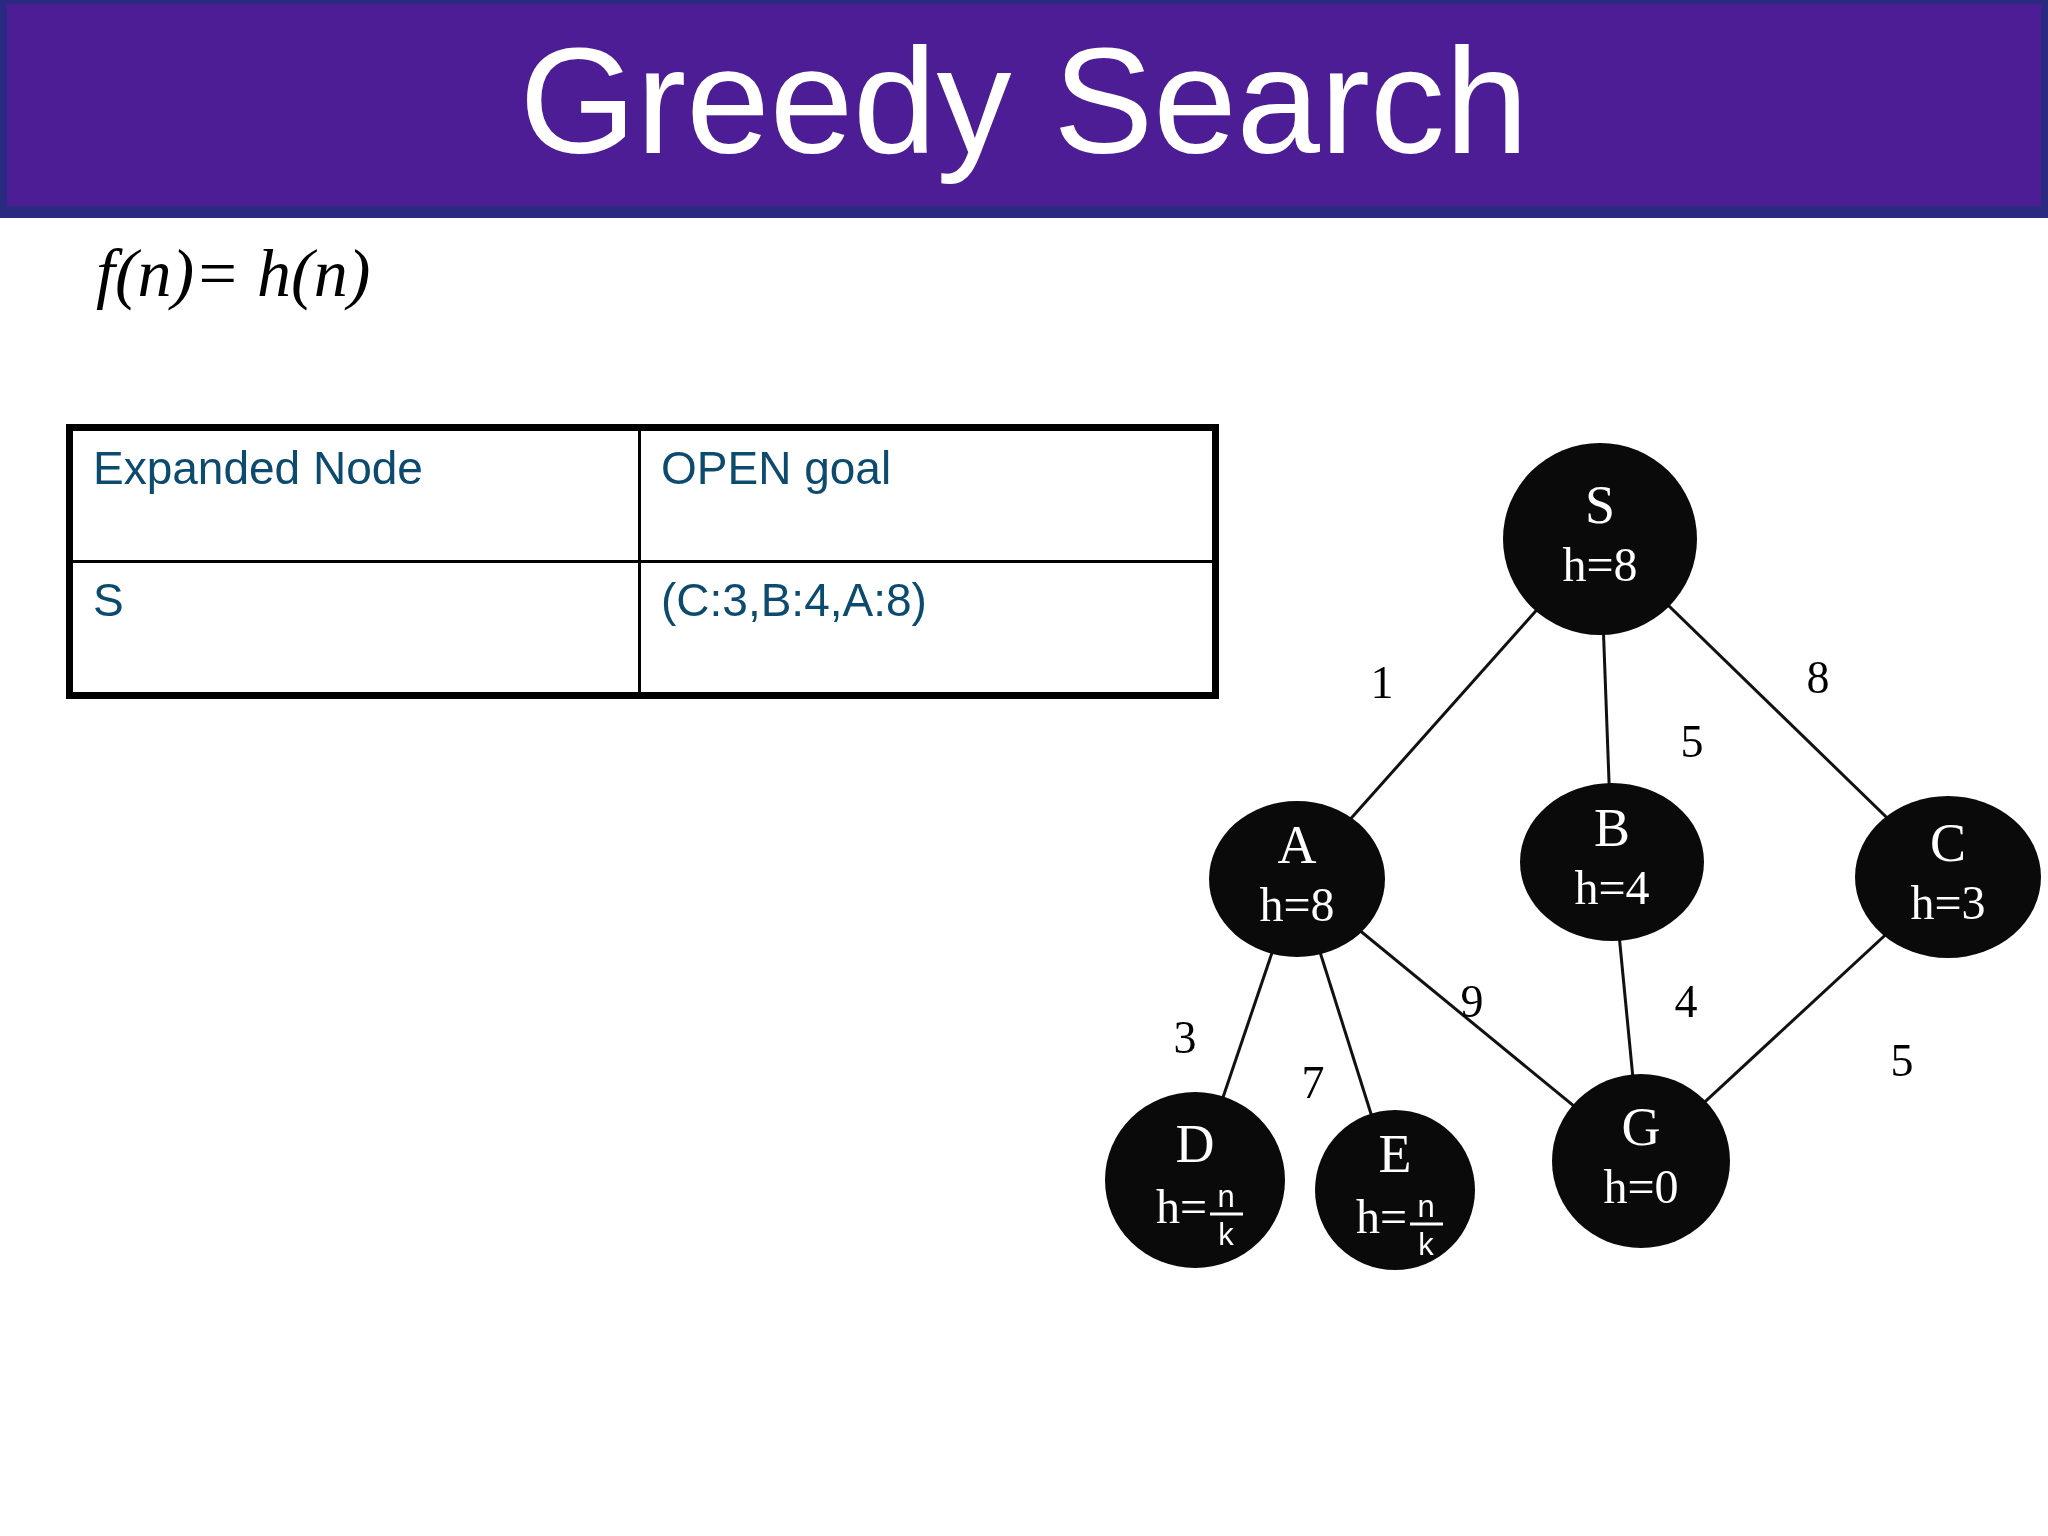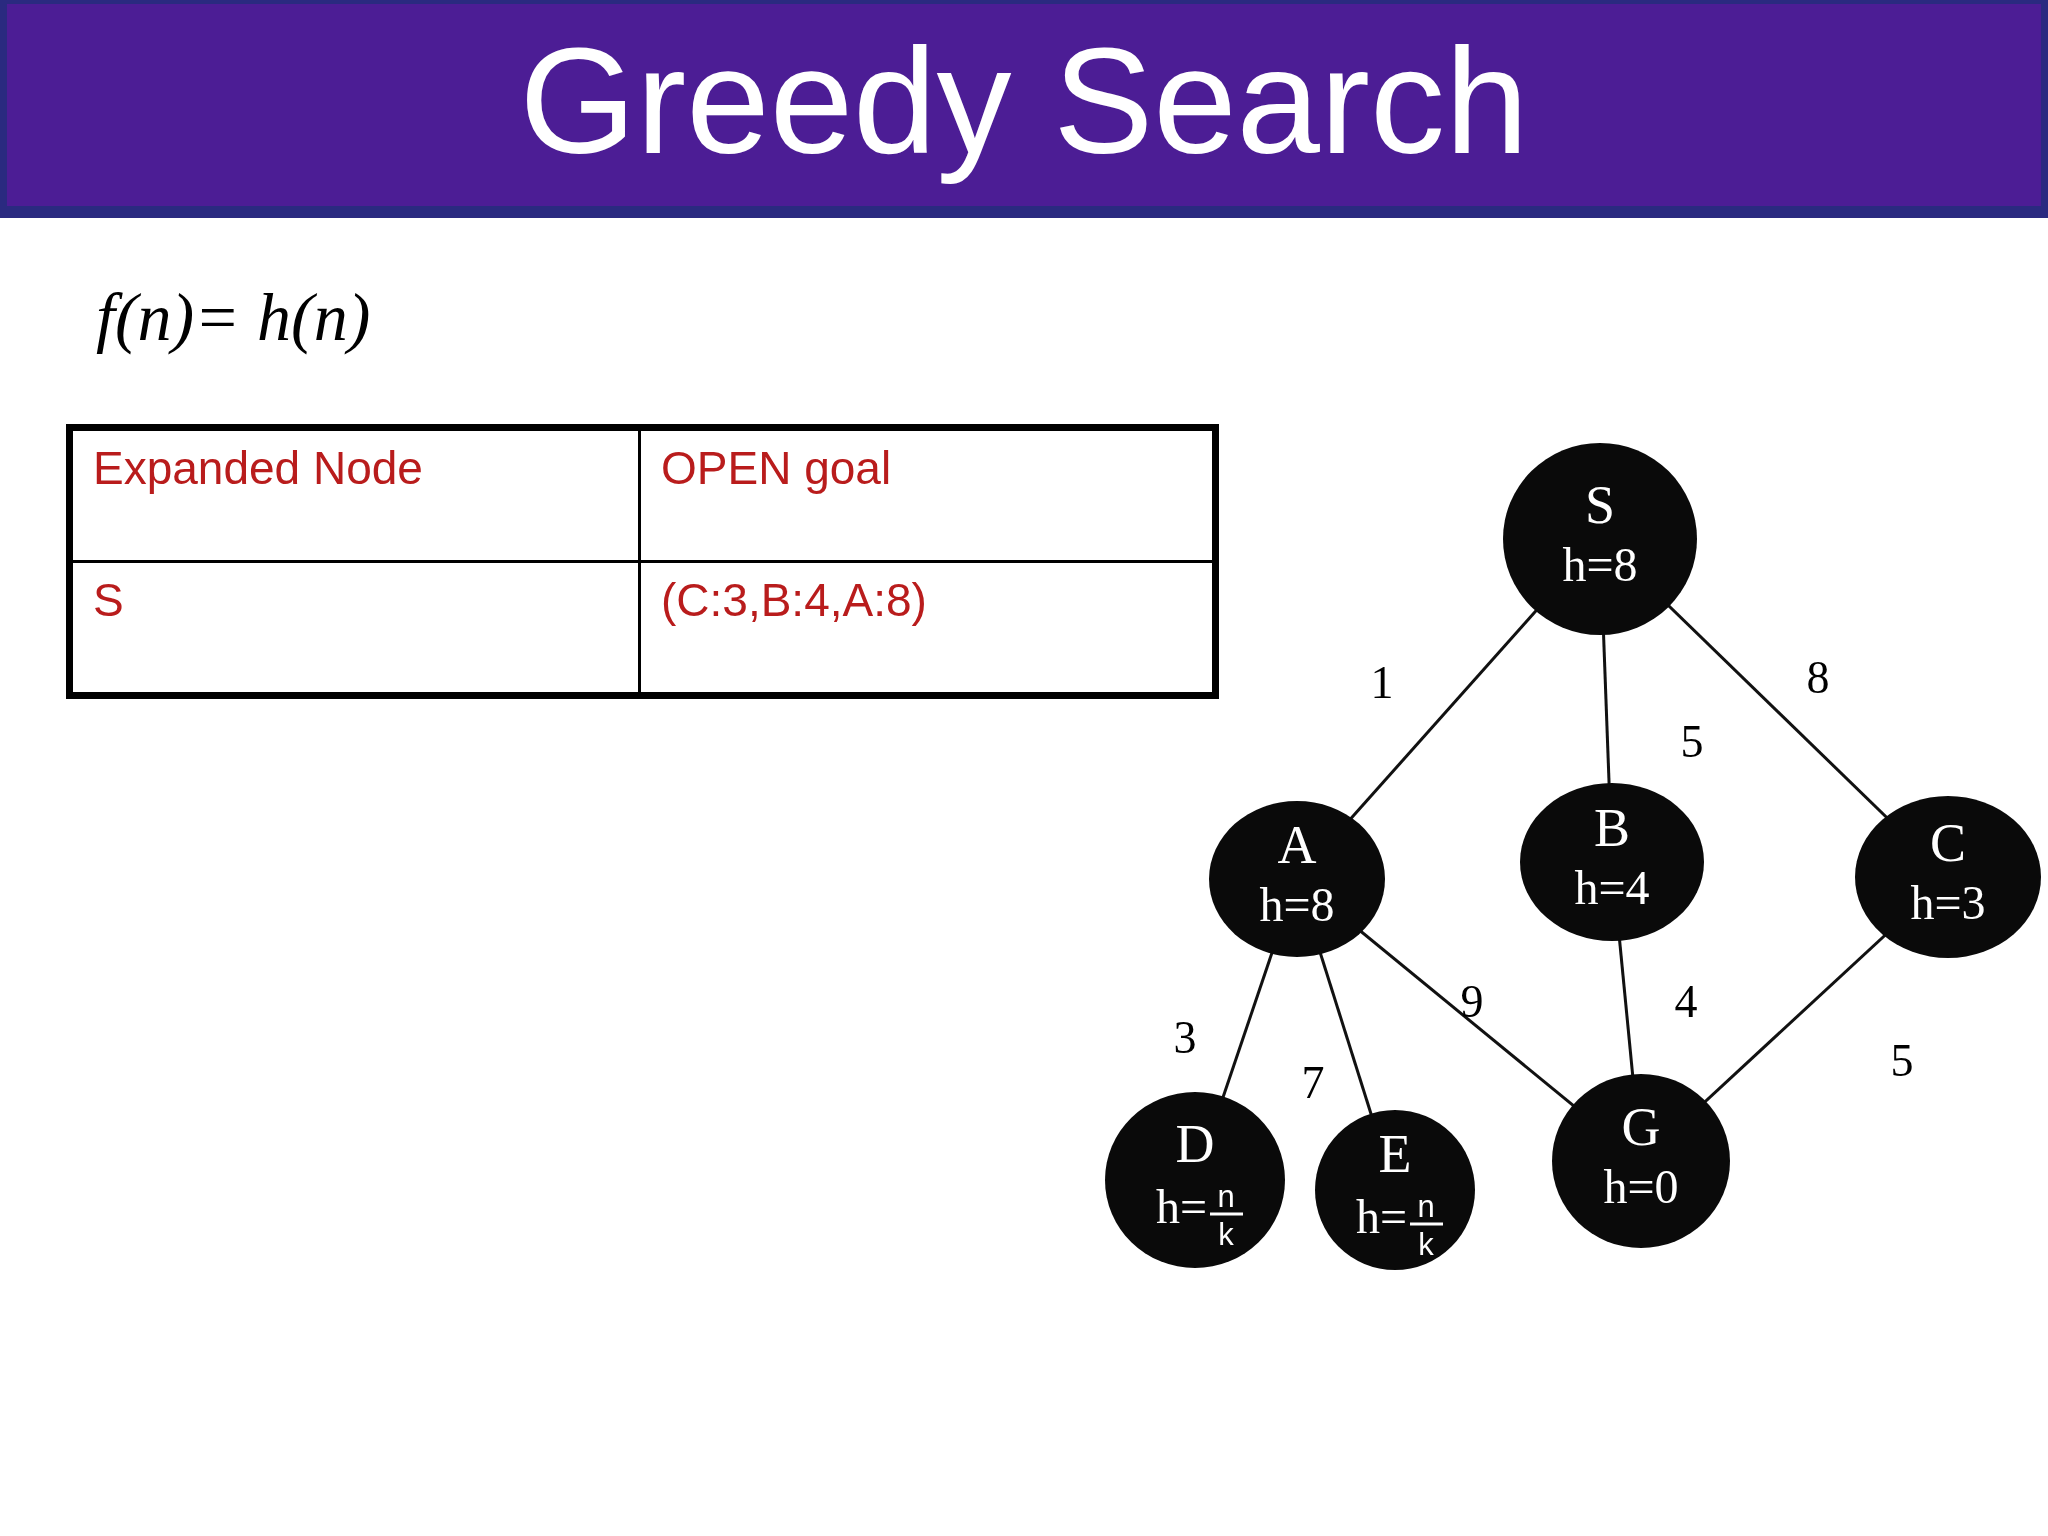--- a/index.html
+++ b/index.html
@@ -43,21 +43,20 @@
   .formula {
     position: absolute;
     left: 96px;
     top: 238px;
     font-family: "Liberation Serif", serif;
     font-style: italic;
     font-size: 68px;
     line-height: 1.05;
     color: #000000;
     white-space: nowrap;
-    margin-top: 44px;
   }
   .stats-line {
     position: absolute;
     left: 97px;
     top: 322px;
     font-family: "Liberation Serif", serif;
     font-size: 64px;
     line-height: 1.05;
     color: #000000;
     white-space: nowrap;
@@ -66,21 +65,21 @@
   
   .trace-table {
     position: absolute;
     left: 66px;
     top: 424px;
     border-collapse: collapse;
     table-layout: fixed;
     width: 1146px;
     font-family: "Liberation Sans", sans-serif;
     font-size: 46px;
-    color: #b91c1c;
+    color: #0c4a6e;
   }
   .trace-table { border: 7px solid #000000; }
   .trace-table th, .trace-table td {
     border: 3px solid #000000;
     height: 113px;
     padding: 10px 6px 6px 20px;
     text-align: left;
     vertical-align: top;
     font-weight: 400;
     white-space: nowrap;

